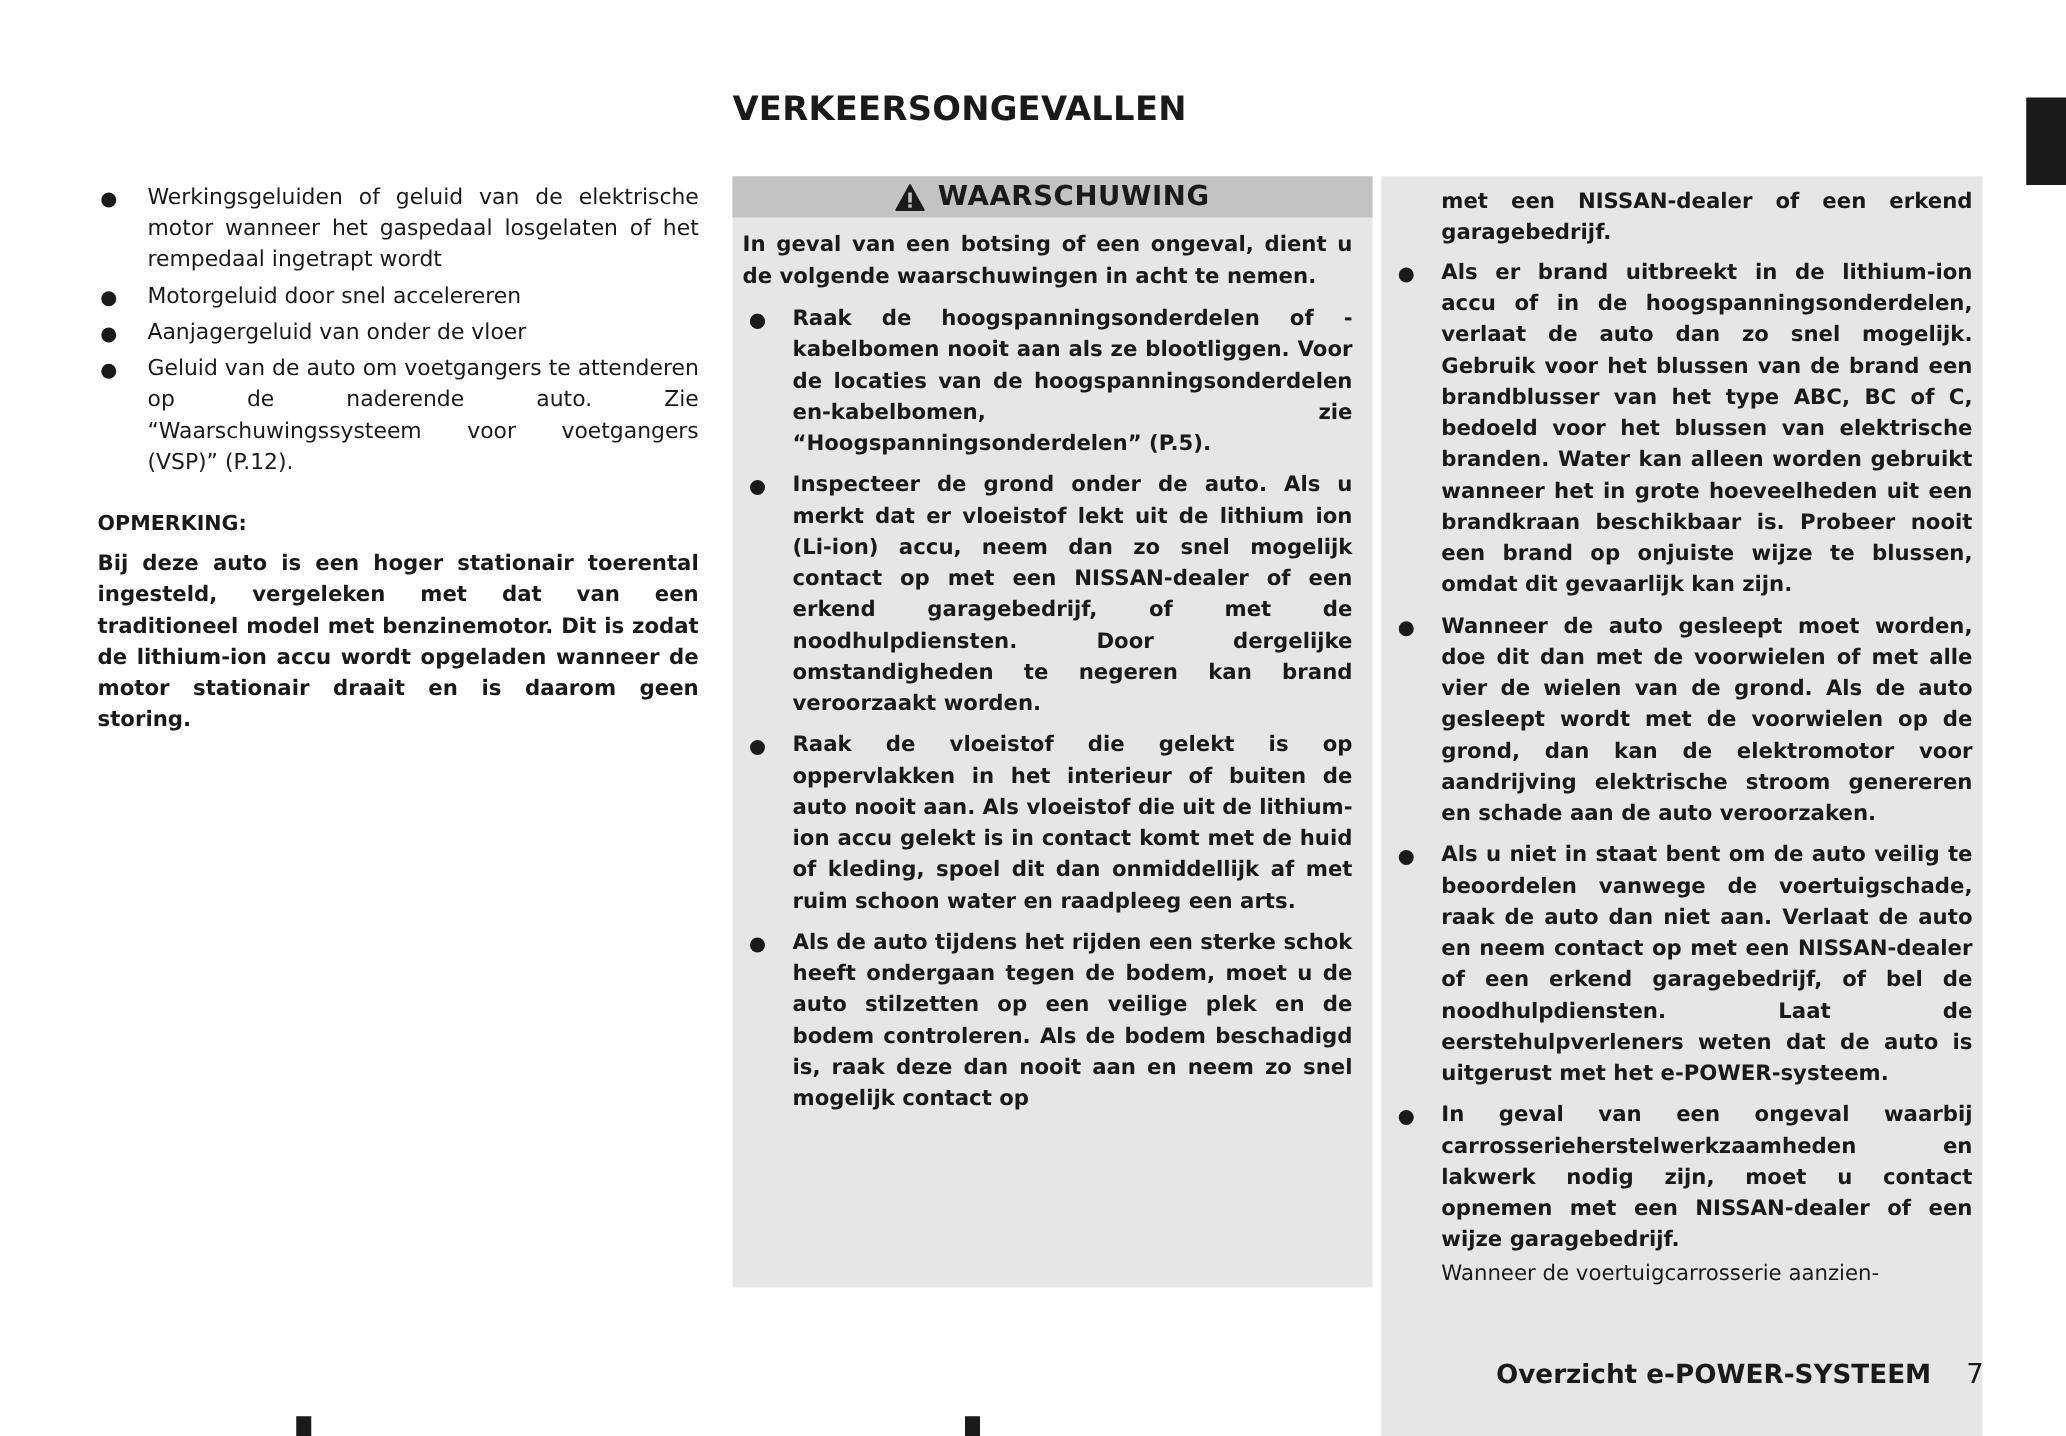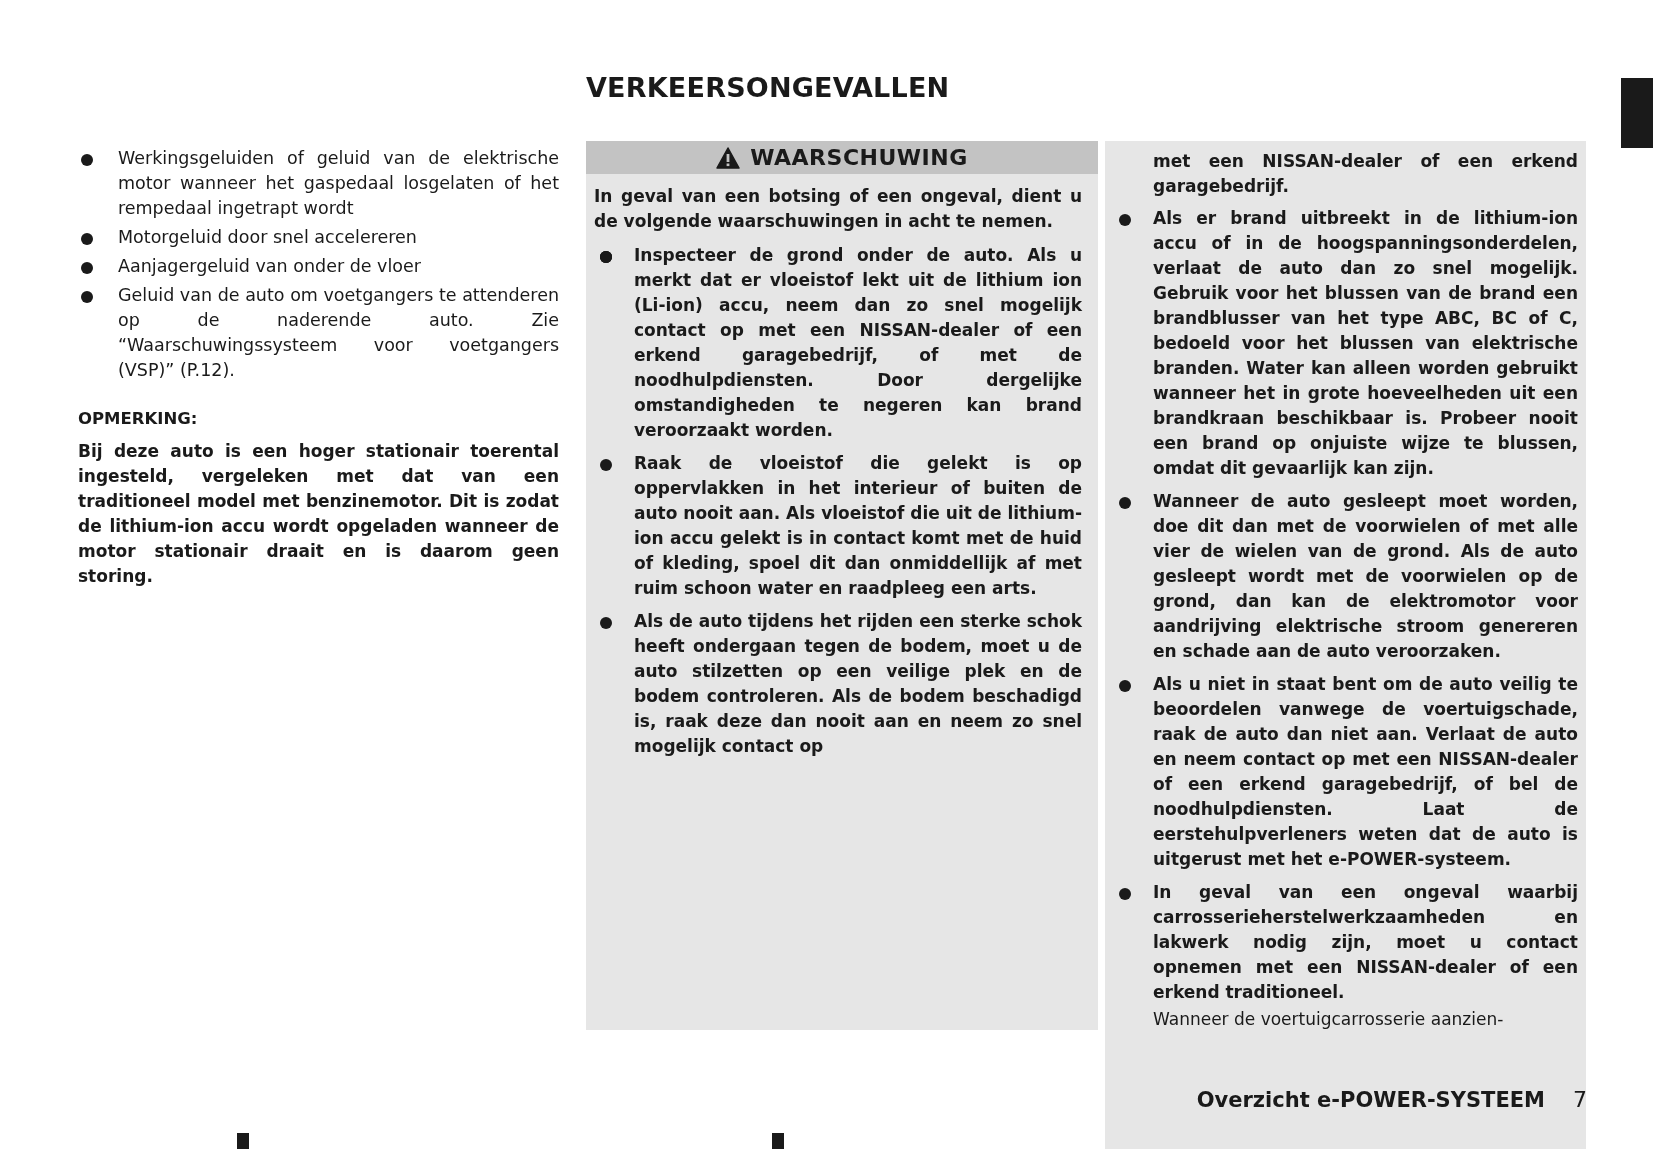--- a/index.html
+++ b/index.html
@@ -71,36 +71,36 @@
       <path d="M12 1 L23 21 L1 21 Z" fill="#1a1a1a" stroke="#1a1a1a" stroke-width="1.5" stroke-linejoin="round"></path>
       <rect x="10.6" y="7" width="2.8" height="8" fill="#c3c3c3"></rect>
       <rect x="10.6" y="16.5" width="2.8" height="2.6" fill="#c3c3c3"></rect>
     </svg>
     <span class="warn-title">WAARSCHUWING</span>
   </div>
   <div class="warn-body">
     <div class="warn-intro">In geval van een botsing of een ongeval, dient u de volgende waarschuwingen in acht te nemen.</div>
     <ul class="bullets">
       <li><span class="bullet-dot"></span></li>
-      <li><span class="bullet-dot"></span></li>
+      <li><span class="bullet-dot"></span><span>Raak de hoogspanningsonderdelen of -kabelbomen nooit aan als ze blootliggen. Voor de locaties van de hoogspanningsonderdelen en-kabelbomen, zie “Hoogspanningsonderdelen” (P.5).</span></li>
       <li><span class="bullet-dot"></span><span>Inspecteer de grond onder de auto. Als u merkt dat er vloeistof lekt uit de lithium ion (Li-ion) accu, neem dan zo snel mogelijk contact op met een NISSAN-dealer of een erkend garagebedrijf, of met de noodhulpdiensten. Door dergelijke omstandigheden te negeren kan brand veroorzaakt worden.</span></li>
       <li><span class="bullet-dot"></span><span>Raak de vloeistof die gelekt is op oppervlakken in het interieur of buiten de auto nooit aan. Als vloeistof die uit de lithium-ion accu gelekt is in contact komt met de huid of kleding, spoel dit dan onmiddellijk af met ruim schoon water en raadpleeg een arts.</span></li>
       <li><span class="bullet-dot"></span><span>Als de auto tijdens het rijden een sterke schok heeft ondergaan tegen de bodem, moet u de auto stilzetten op een veilige plek en de bodem controleren. Als de bodem beschadigd is, raak deze dan nooit aan en neem zo snel mogelijk contact op</span></li>
     </ul>
   </div>
 </div>
 
 <div class="warn-cont">
   <div class="warn-cont-body">
     <div class="cont-text">met een NISSAN-dealer of een erkend garagebedrijf.</div>
     <ul class="bullets">
       <li><span class="bullet-dot"></span><span>Als er brand uitbreekt in de lithium-ion accu of in de hoogspanningsonderdelen, verlaat de auto dan zo snel mogelijk. Gebruik voor het blussen van de brand een brandblusser van het type ABC, BC of C, bedoeld voor het blussen van elektrische branden. Water kan alleen worden gebruikt wanneer het in grote hoeveelheden uit een brandkraan beschikbaar is. Probeer nooit een brand op onjuiste wijze te blussen, omdat dit gevaarlijk kan zijn.</span></li>
       <li><span class="bullet-dot"></span><span>Wanneer de auto gesleept moet worden, doe dit dan met de voorwielen of met alle vier de wielen van de grond. Als de auto gesleept wordt met de voorwielen op de grond, dan kan de elektromotor voor aandrijving elektrische stroom genereren en schade aan de auto veroorzaken.</span></li>
       <li><span class="bullet-dot"></span><span>Als u niet in staat bent om de auto veilig te beoordelen vanwege de voertuigschade, raak de auto dan niet aan. Verlaat de auto en neem contact op met een NISSAN-dealer of een erkend garagebedrijf, of bel de noodhulpdiensten. Laat de eerstehulpverleners weten dat de auto is uitgerust met het e-POWER-systeem.</span></li>
-      <li><span class="bullet-dot"></span><span>In geval van een ongeval waarbij carrosserieherstelwerkzaamheden en lakwerk nodig zijn, moet u contact opnemen met een NISSAN-dealer of een erkend traditioneel.</span></li>
+      <li><span class="bullet-dot"></span><span>In geval van een ongeval waarbij carrosserieherstelwerkzaamheden en lakwerk nodig zijn, moet u contact opnemen met een NISSAN-dealer of een wijze garagebedrijf.</span></li>
     </ul>
     <div class="trail-text">Wanneer de voertuigcarrosserie aanzien-</div>
   </div>
 </div>
 
 <div class="footer">
   <span class="footer-section">Overzicht e-POWER-SYSTEEM</span>
   <span class="footer-page">7</span>
 </div>
 

